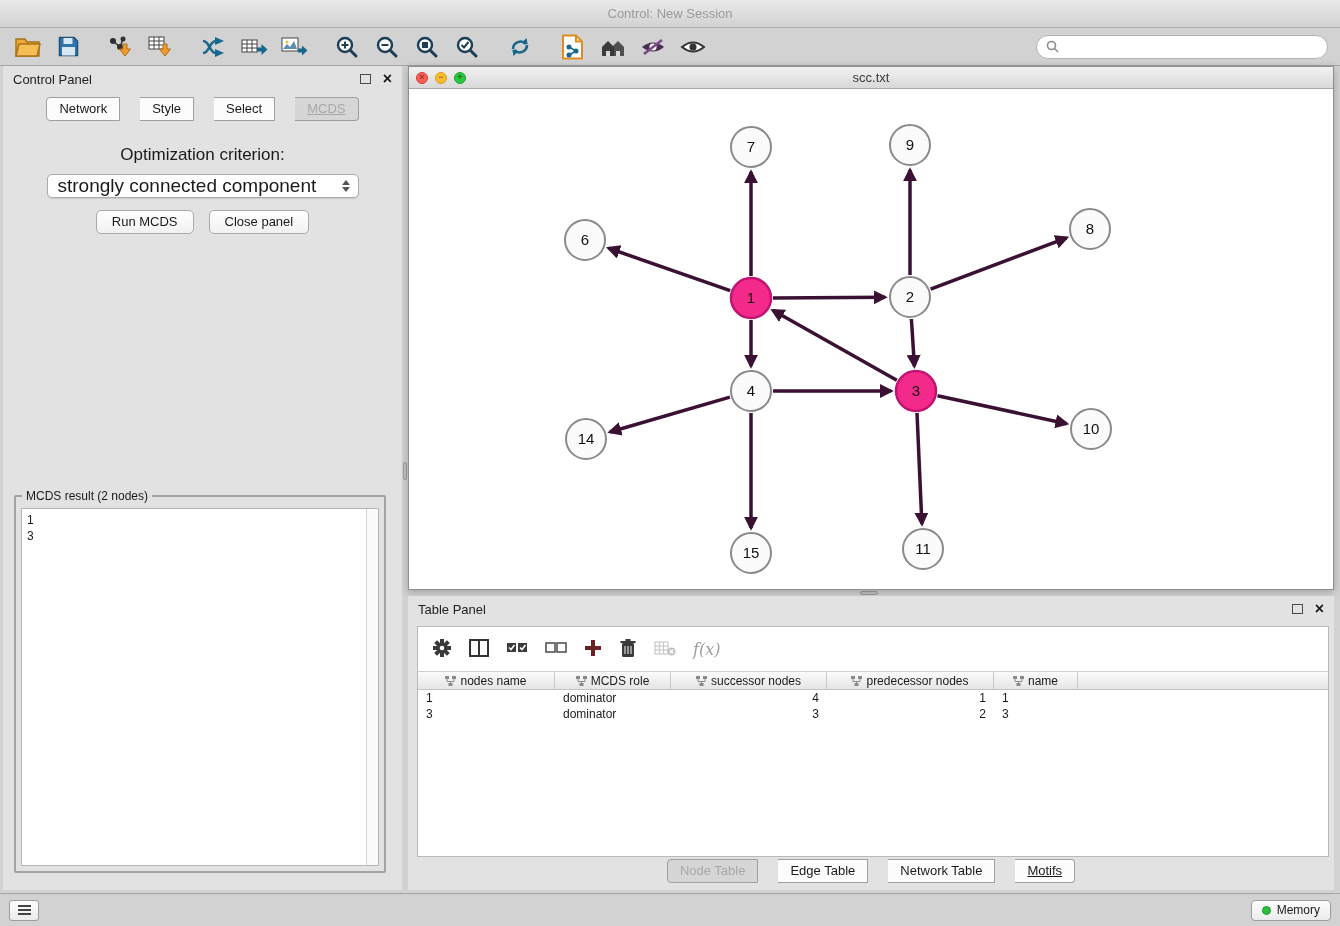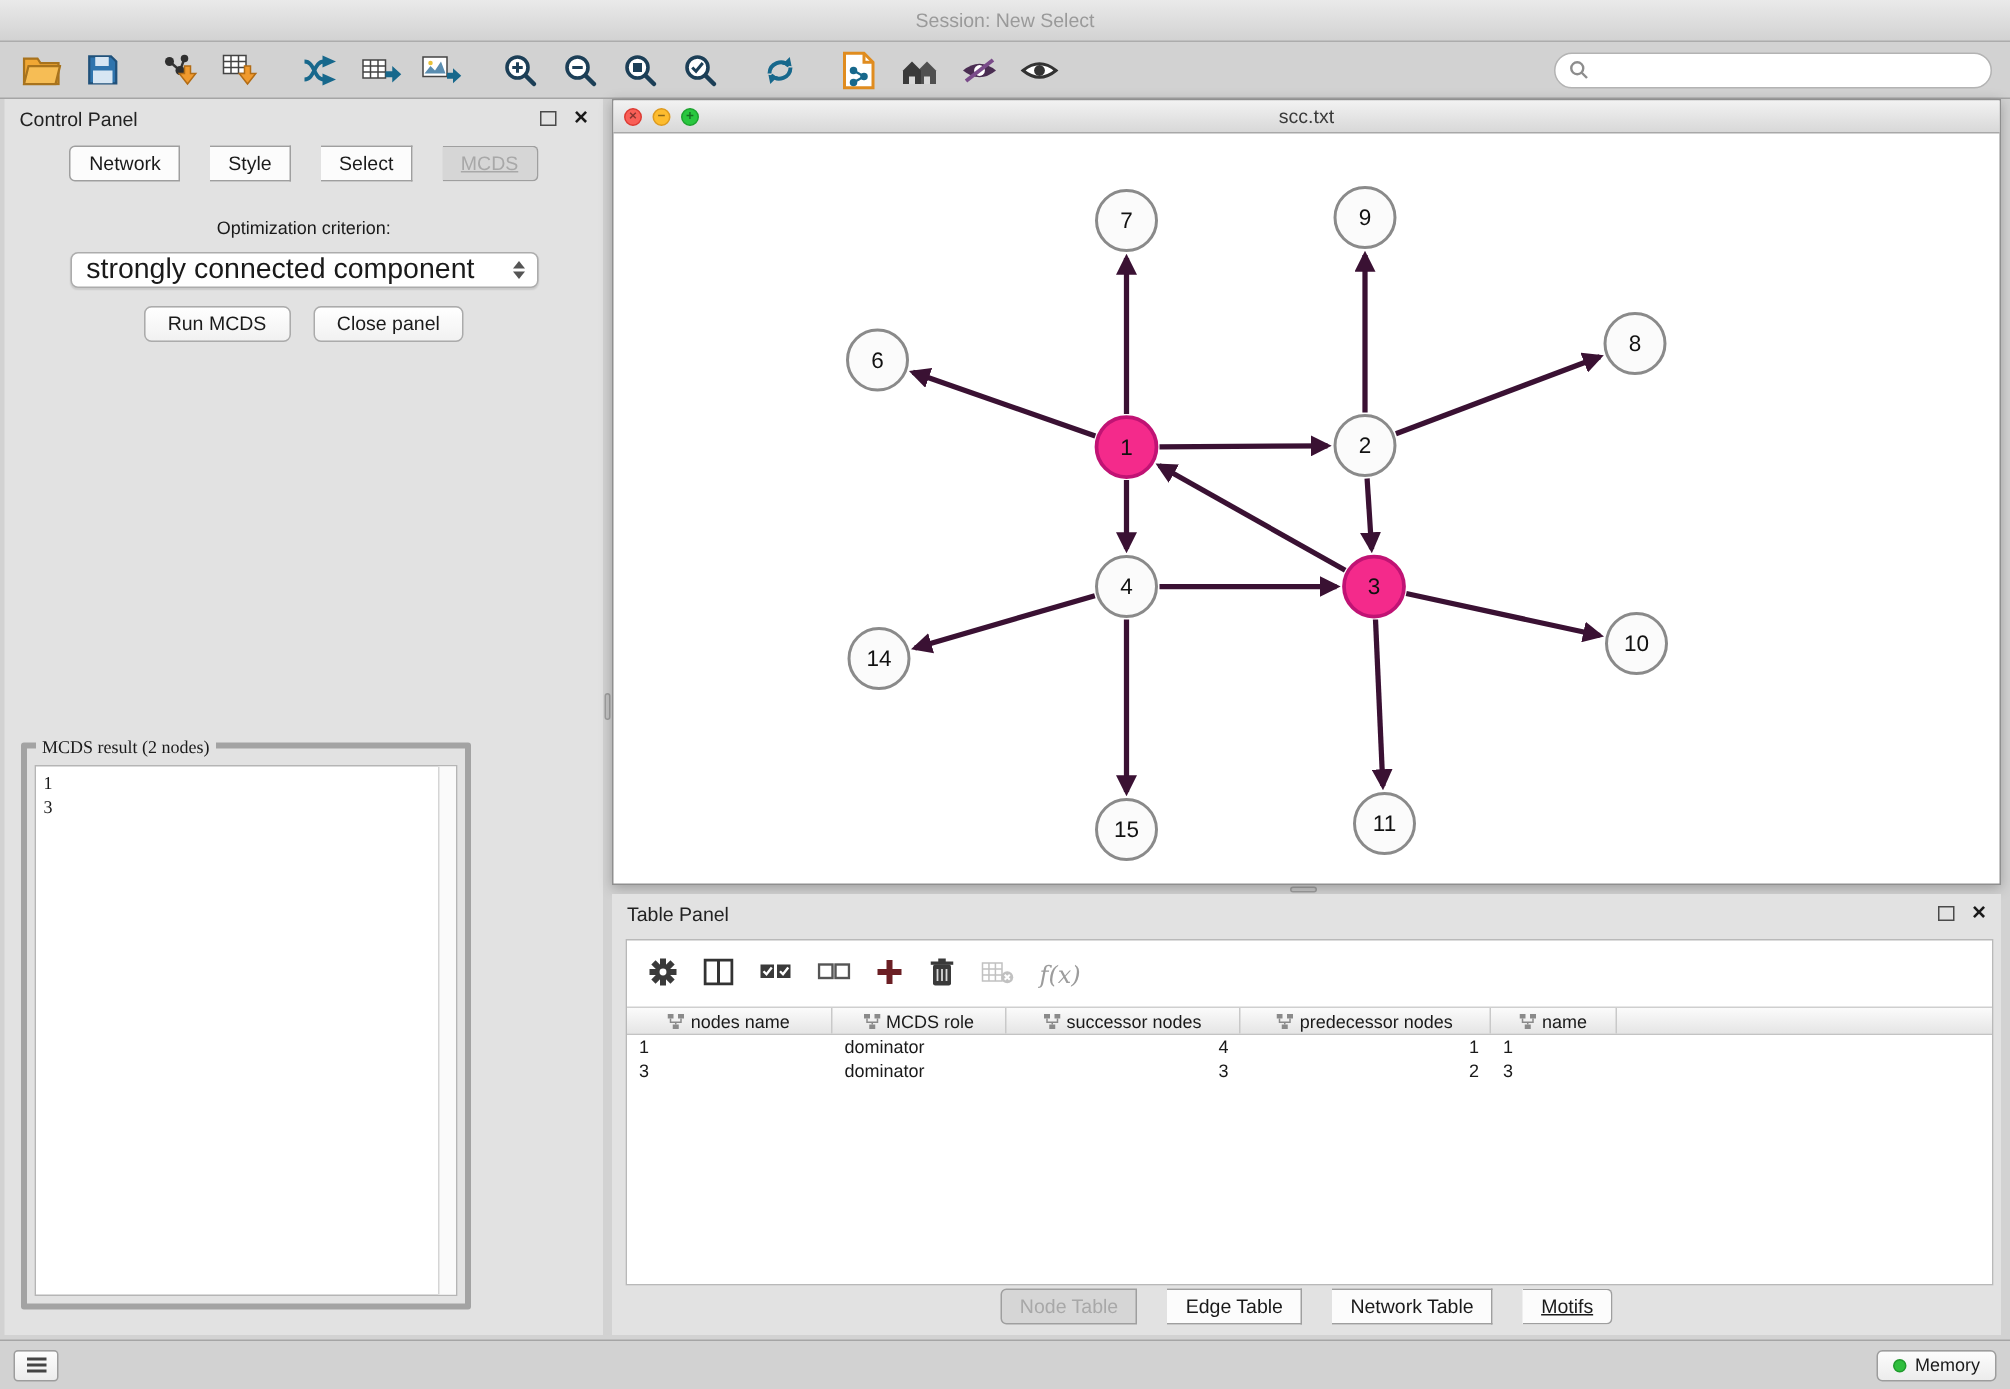--- a/index.html
+++ b/index.html
@@ -24,33 +24,33 @@
   .ph-spacer { flex:1; }
   .float-btn { width:11px; height:10px; border:1.5px solid #4a4a4a; display:inline-block; margin-right:12px; }
   .close-x { font-size:16px; font-weight:bold; color:#1a1a1a; line-height:1; }
   .seg-tabs { display:flex; justify-content:center;gap:20px; }
   .cp-tabs-row { margin-top:5px; }
   .seg-tab { padding:3px 12px 4px; font-size:13px; background:#fcfcfc; border:1px solid #9f9f9f; color:#1a1a1a; white-space:nowrap; }
   .seg-tab + .seg-tab { border-left:none; }
   .seg-tab:first-child { border-radius:4px 0 0 4px; }
   .seg-tab:last-child { border-radius:0 4px 4px 0;text-decoration:underline; }
   .seg-tab.active { background:#d6d6d6; color:#a8a8a8; }
-  .opt-label { text-align:center; margin-top:24px; font-size:12px; }
+  .opt-label { text-align:center; margin-top:24px; font-size:17px; }
   .combo { width:312px; height:24px; margin:9px auto 0; background:#fff; border:1px solid #acacac;
     border-radius:5px; display:flex; align-items:center; padding:0 5px 0 10px; font-size:19px;
     box-shadow:0 1px 1px rgba(0,0,0,0.10); }
   .combo-value { flex:1; }
   .combo-arrows { width:14px; display:flex; flex-direction:column; align-items:center; gap:2px; }
   .combo-arrows i { display:block; width:0; height:0; border-left:4px solid transparent; border-right:4px solid transparent; }
   .combo-arrows .up { border-bottom:5px solid #555; }
   .combo-arrows .down { border-top:5px solid #555; }
   .btn-row { display:flex; justify-content:center; gap:15px; margin-top:12px; }
   .mac-btn { font:13px "Liberation Sans",sans-serif; padding:3px 15px 4px;
     background:linear-gradient(#ffffff,#f1f1f1); border:1px solid #ababab; border-radius:5px; color:#1a1a1a; }
-  .fieldset { position:absolute; left:11px; top:429px; width:300px; height:378px; border:4px solid #a3a3a3; border-radius:2px;font-family:Liberation Serif, serif; }
+  .fieldset { position:absolute; left:11px; top:429px; width:372px; height:378px; border:2px solid #a3a3a3; border-radius:2px; }
   .legend { position:absolute; top:-8px; left:6px; background:#e2e2e2; padding:0 4px; font-size:12px; }
   .listbox { position:absolute; left:5px; right:5px; top:11px; bottom:5px; background:#fff; border:1px solid #b5b5b5; }
   .mcds-items { position:absolute; top:1px; left:1px; right:14px; bottom:1px; padding:2px 4px; font-size:12px; line-height:16px; }
   .scroll-track { position:absolute; right:0; top:0; bottom:0; width:12px; background:#fafafa; border-left:1px solid #d5d5d5; }
 
   
   .v-divider { position:absolute; left:402px; top:66px; width:6px; height:824px; }
   .v-divider .grip { position:absolute; top:396px; left:1px; width:4px; height:18px; background:#c4c4c4; border:1px solid #9e9e9e; border-radius:2px; }
   .h-divider { position:absolute; left:408px; top:590px; width:926px; height:6px; }
   .h-divider .grip { position:absolute; left:452px; top:1px; width:18px; height:4px; background:#c4c4c4; border:1px solid #9e9e9e; border-radius:2px; }
@@ -92,21 +92,21 @@
   .burger { width:13px; height:10px; border-top:2px solid #444; border-bottom:2px solid #444; position:relative; }
   .burger::after { content:""; position:absolute; left:0; right:0; top:2px; height:2px; background:#444; }
   .memory-btn { margin-left:auto; height:21px; display:flex; align-items:center; gap:6px; padding:0 10px;
     background:linear-gradient(#fdfdfd,#ececec); border:1px solid #9d9d9d; border-radius:4px; font-size:12px; }
   .mem-dot { width:9px; height:9px; border-radius:50%; background:#2fbe3d; border:1px solid #1f9a2c; }
 </style>
 </head>
 <body>
 
 <div class="titlebar">
-  <span>Session: New Select</span>
+  <span>Control: New Session</span>
 </div>
 
 <div class="toolbar">
   <div class="tbtn">
     <svg width="26" height="21" viewBox="0 0 26 21">
         <path d="M1 3 h9 l2 3 h12 v14 H1 z" fill="#f0a734" stroke="#a8731d" stroke-width="1.5"></path>
         <path d="M4 8 h21 l-3 12 H1 z" fill="#f6bd55" stroke="#a8731d" stroke-width="1.5"></path>
       </svg>
   </div>
   <div class="tbtn">

